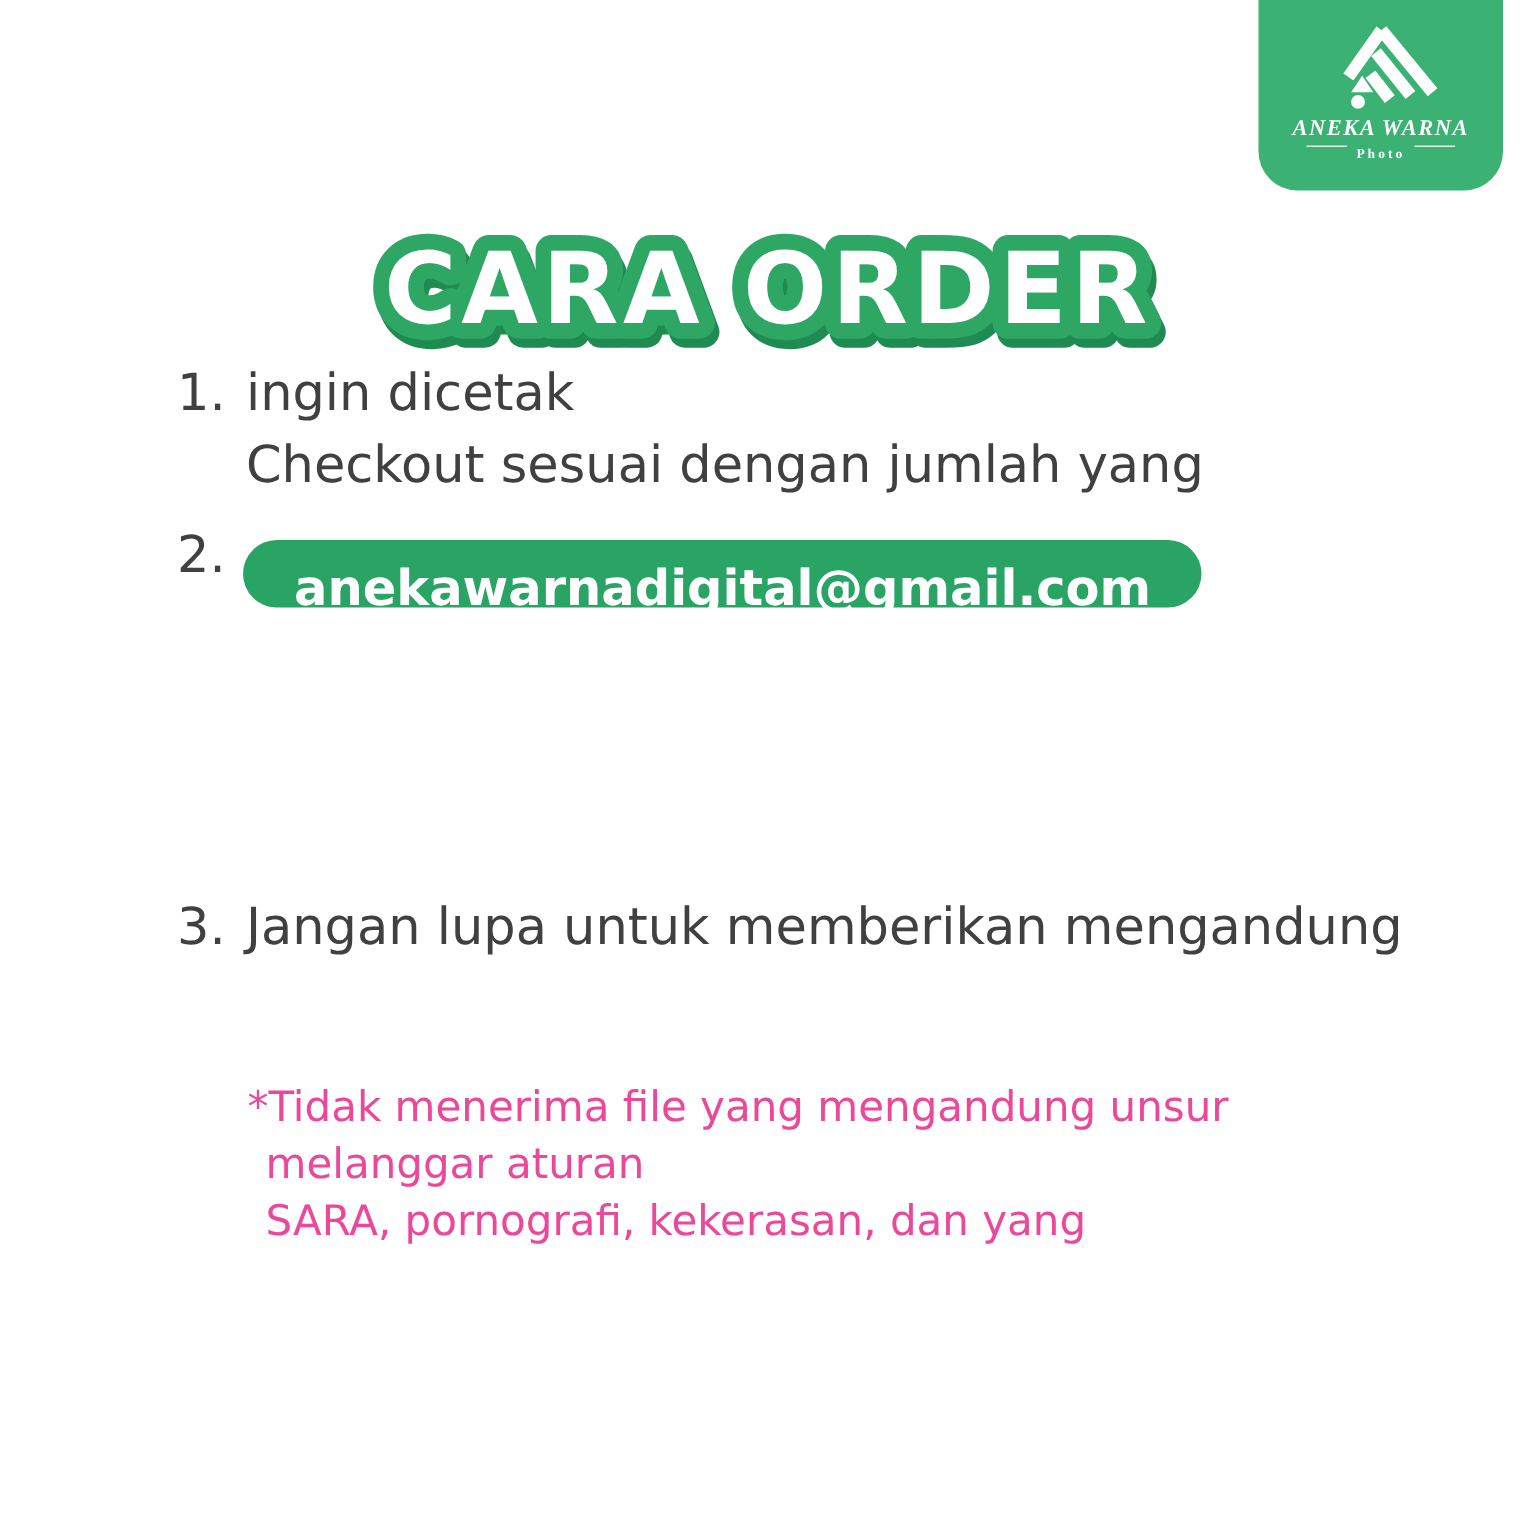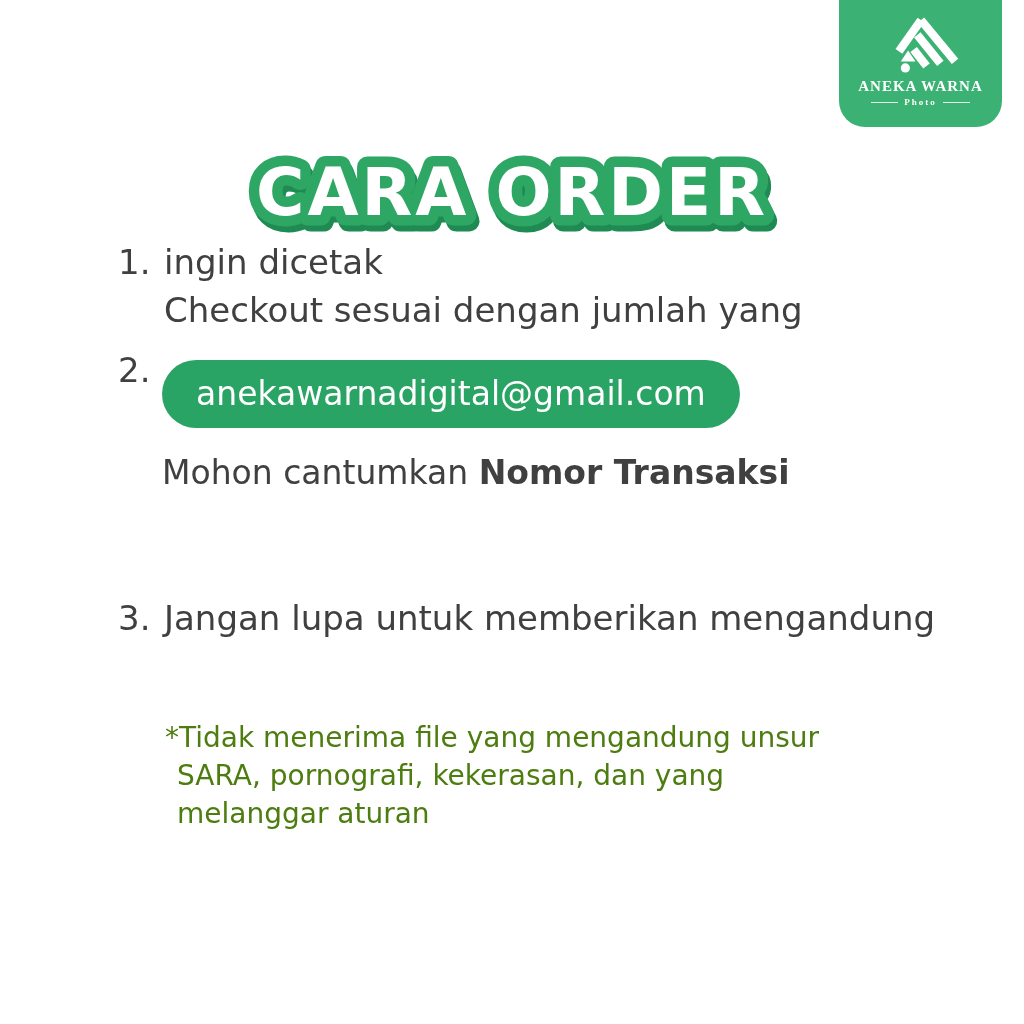--- a/index.html
+++ b/index.html
@@ -27,25 +27,25 @@
     background:var(--badge);
     border-radius:0 0 26px 26px;
     display:flex;flex-direction:column;align-items:center;
     padding-top:14px;
   }
   .badge-icon{display:block;}
   .badge-name{
     margin-top:4px;
     font-family:"Liberation Serif","DejaVu Serif",serif;
     font-weight:700;font-size:15px;letter-spacing:1px;
-    color:#ffffff;white-space:nowrap;
+    color:#ffffff;white-space:nowrap;font-style:italic;
   }
   .badge-sub{
     margin-top:2px;
-    display:flex;align-items:center;
+    display:flex;align-items:flex-start;
     font-family:"Liberation Serif","DejaVu Serif",serif;
     font-weight:700;font-size:9px;letter-spacing:2px;
     color:#ffffff;
   }
   .badge-sub .rule{
     display:inline-block;width:27px;height:1px;
     background:rgba(255,255,255,.85);margin:0 6px;
   }
 
   
@@ -83,39 +83,39 @@
   .b{font-weight:700;}
 
   
   .email-pill{
     display:inline-block;
     margin-top:14px;margin-left:-2px;
     background:var(--accent);
     color:#ffffff;
     border:none;
     border-radius:34px;
-    height:68px;line-height:64px;
+    height:45px;line-height:64px;
     padding:0 34px;
     font-family:"DejaVu Sans",sans-serif;
-    font-weight:400;font-size:33px;
+    font-weight:700;font-size:33px;
     white-space:nowrap;
     cursor:pointer;
   }
 
   
   .email-note{
     margin-top:22px;margin-left:-2px;
     font-size:33px;line-height:45px;
   }
 
   
   .footnote{
     position:absolute;left:165px;top:719px;
     font-size:28px;line-height:38px;
-    color:#4d7c0f;
+    color:#ec4899;
   }
   .fn-line{padding-left:12px;white-space:nowrap;}
   .fn-line.first{padding-left:0;}
 </style>
 </head>
 <body>
 
 <div class="canvas">
 
   <div class="badge">
@@ -150,31 +150,30 @@
       <div class="step-line">ingin dicetak</div>
       <div class="step-line">Checkout sesuai dengan jumlah yang</div>
     </div>
   </div>
 
   <div class="step step-2">
     <div class="step-num">2.</div>
     <div>
       <button class="email-pill">anekawarnadigital@gmail.com</button>
       <div class="email-note">
-        <div class="step-line"><span>Mohon cantumkan </span><span class="b">Nomor Transaksi</span></div>
       </div>
     </div>
   </div>
 
   <div class="step step-3">
     <div class="step-num">3.</div>
     <div>
       <div class="step-line">Jangan lupa untuk memberikan mengandung</div>
     </div>
   </div>
 
   <div class="footnote">
     <div class="fn-line first">*Tidak menerima file yang mengandung unsur</div>
+    <div class="fn-line">melanggar aturan</div>
     <div class="fn-line">SARA, pornografi, kekerasan, dan yang</div>
-    <div class="fn-line">melanggar aturan</div>
   </div>
 
 </div>
 
 </body></html>

